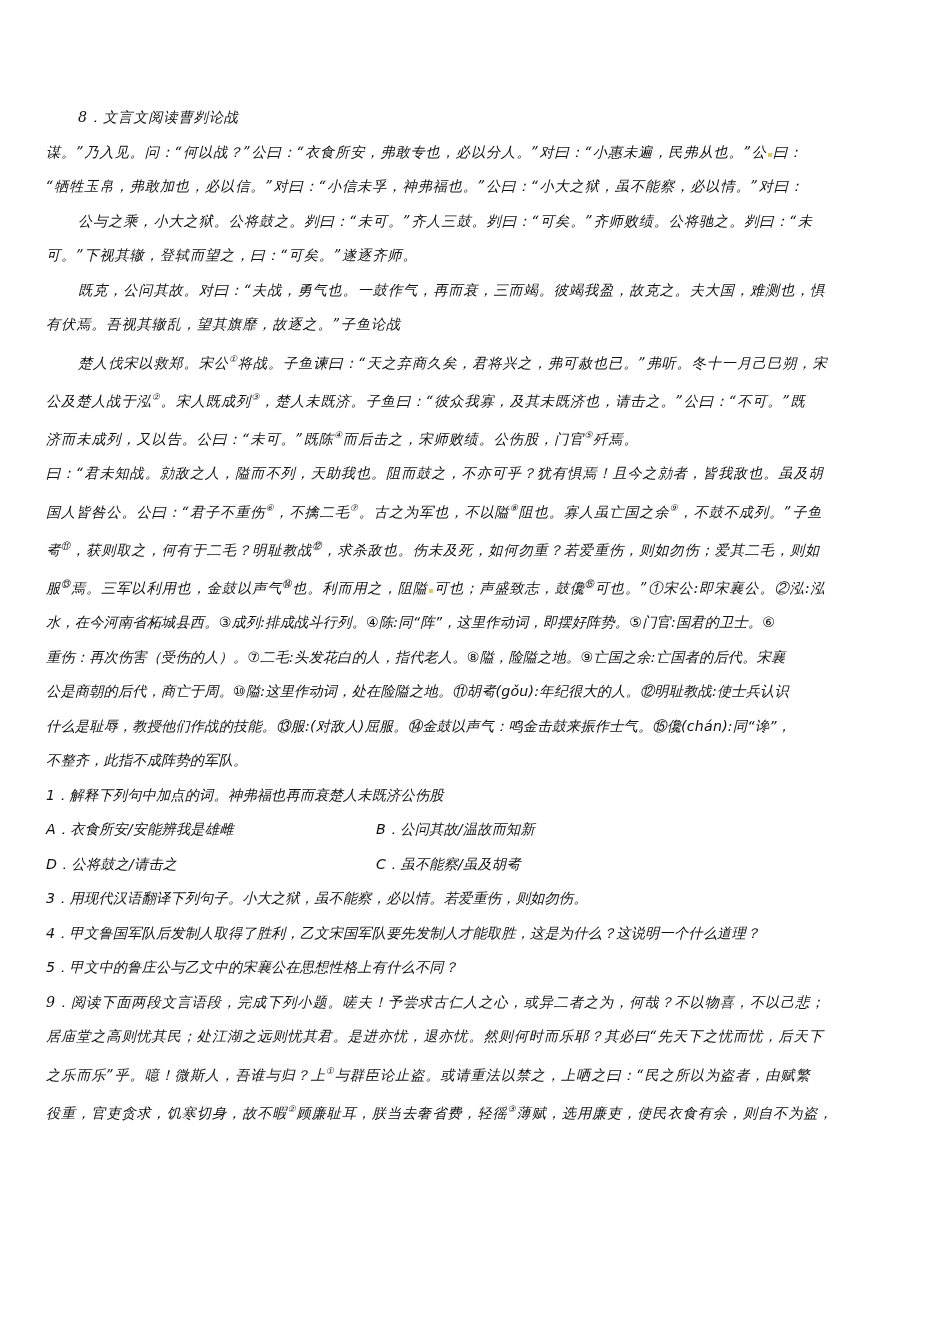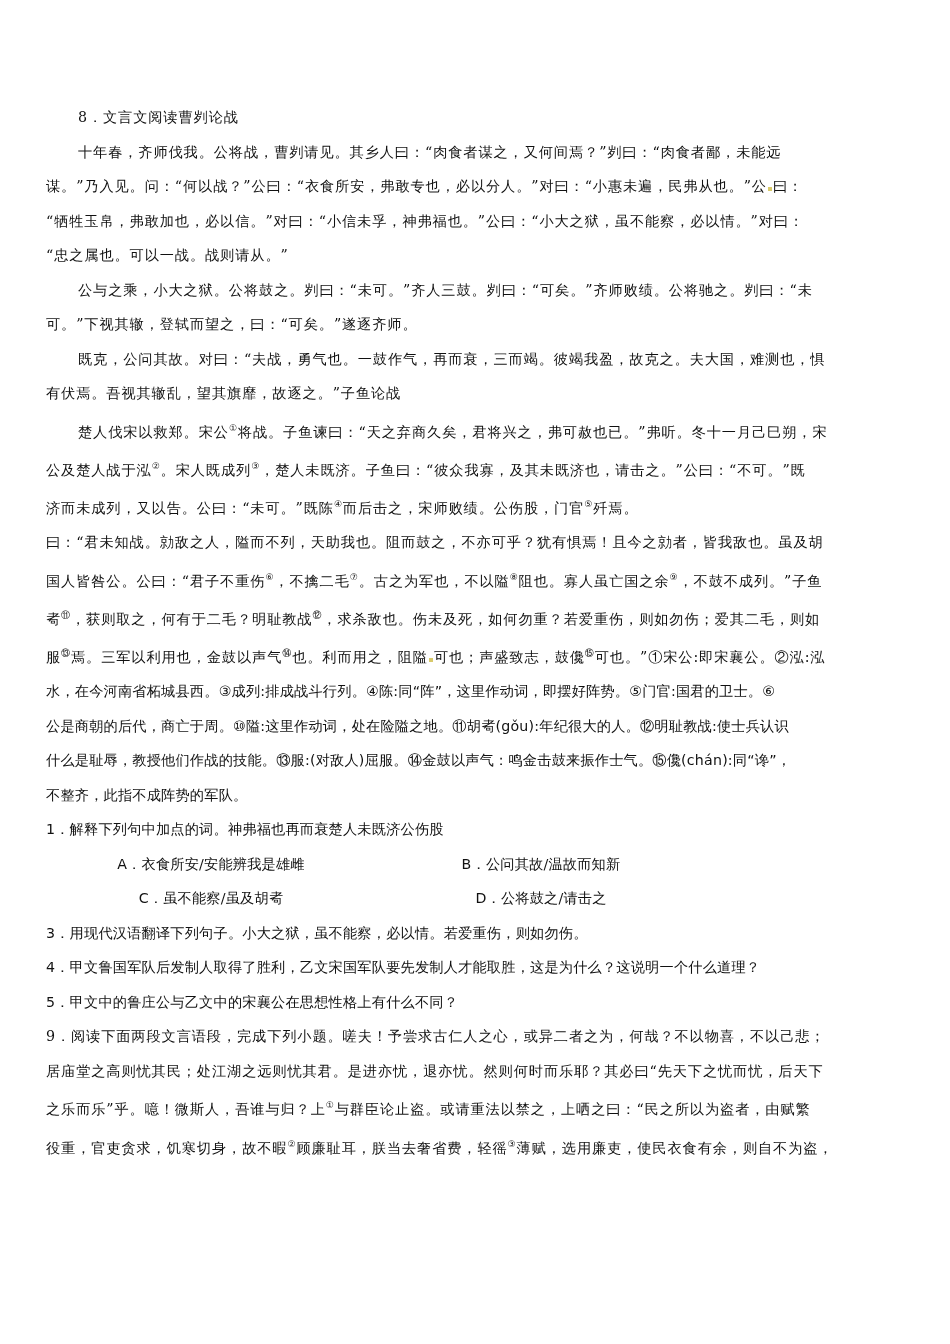--- a/index.html
+++ b/index.html
@@ -1,69 +1,68 @@
 <!DOCTYPE html>
 <html><head>
 <meta charset="utf-8">
 <style>
   html, body { margin: 0; padding: 0; background: #ffffff; }
   body { width: 950px; height: 1344px; position: relative; overflow: hidden;
          font-family: "DejaVu Serif", "Liberation Serif", serif; color: #111; }
-  .page { position: absolute; left: 46px; top: 100px; width: 868px; }
+  .page { position: absolute; left: 46px; top: 100px; width: 868px; font-style: italic; }
   .line { font-size: 14.2px; line-height: 34.5px; white-space: nowrap; letter-spacing: 0.9px; }
   .indent { padding-left: 32px; }
   .sans { font-family: "DejaVu Sans", "Liberation Sans", sans-serif; letter-spacing: 0.2px; }
-  .opts { display: flex; text-align: center; }
+  .opts { display: flex; }
   .opts .opt { width: 330px; }
   .mark { display: inline-block; width: 4px; height: 4px; background: #d8c96a; vertical-align: baseline; margin: 0 1px; }
   sup { font-size: 9px; }
 </style>
 </head>
 <body>
 
 <div class="page">
   <div class="line indent">8．文言文阅读曹刿论战</div>
 
   <div>
-    <div class="line indent">十年春，齐师伐我。公将战，曹刿请见。其乡人曰：“肉食者谋之，又何间焉？”刿曰：“肉食者鄙，未能远</div>
     <div class="line"><span>谋。”乃入见。问：“何以战？”公曰：“衣食所安，弗敢专也，必以分人。”对曰：“小惠未遍，民弗从也。”公</span><span class="mark"></span><span>曰：</span></div>
     <div class="line">“牺牲玉帛，弗敢加也，必以信。”对曰：“小信未孚，神弗福也。”公曰：“小大之狱，虽不能察，必以情。”对曰：</div>
-    <div class="line">“忠之属也。可以一战。战则请从。”</div>
     <div class="line indent">公与之乘，小大之狱。公将鼓之。刿曰：“未可。”齐人三鼓。刿曰：“可矣。”齐师败绩。公将驰之。刿曰：“未</div>
     <div class="line">可。”下视其辙，登轼而望之，曰：“可矣。”遂逐齐师。</div>
     <div class="line indent">既克，公问其故。对曰：“夫战，勇气也。一鼓作气，再而衰，三而竭。彼竭我盈，故克之。夫大国，难测也，惧</div>
     <div class="line">有伏焉。吾视其辙乱，望其旗靡，故逐之。”子鱼论战</div>
   </div>
 
   <div>
     <div class="line indent"><span>楚人伐宋以救郑。宋公</span><sup>①</sup><span>将战。子鱼谏曰：“天之弃商久矣，君将兴之，弗可赦也已。”弗听。冬十一月己巳朔，宋</span></div>
     <div class="line"><span>公及楚人战于泓</span><sup>②</sup><span>。宋人既成列</span><sup>③</sup><span>，楚人未既济。子鱼曰：“彼众我寡，及其未既济也，请击之。”公曰：“不可。”既</span></div>
     <div class="line"><span>济而未成列，又以告。公曰：“未可。”既陈</span><sup>④</sup><span>而后击之，宋师败绩。公伤股，门官</span><sup>⑤</sup><span>歼焉。</span></div>
     <div class="line">曰：“君未知战。勍敌之人，隘而不列，天助我也。阻而鼓之，不亦可乎？犹有惧焉！且今之勍者，皆我敌也。虽及胡</div>
     <div class="line"><span>国人皆咎公。公曰：“君子不重伤</span><sup>⑥</sup><span>，不擒二毛</span><sup>⑦</sup><span>。古之为军也，不以隘</span><sup>⑧</sup><span>阻也。寡人虽亡国之余</span><sup>⑨</sup><span>，不鼓不成列。”子鱼</span></div>
     <div class="line"><span>耇</span><sup>⑪</sup><span>，获则取之，何有于二毛？明耻教战</span><sup>⑫</sup><span>，求杀敌也。伤未及死，如何勿重？若爱重伤，则如勿伤；爱其二毛，则如</span></div>
     <div class="line"><span>服</span><sup>⑬</sup><span>焉。三军以利用也，金鼓以声气</span><sup>⑭</sup><span>也。利而用之，阻隘</span><span class="mark"></span><span>可也；声盛致志，鼓儳</span><sup>⑮</sup><span>可也。”①宋公:即宋襄公。②泓:泓</span></div>
   </div>
 
   <div>
     <div class="line sans">水，在今河南省柘城县西。③成列:排成战斗行列。④陈:同“阵”，这里作动词，即摆好阵势。⑤门官:国君的卫士。⑥</div>
+    <div class="line sans">重伤：再次伤害（受伤的人）。⑦二毛:头发花白的人，指代老人。⑧隘，险隘之地。⑨亡国之余:亡国者的后代。宋襄</div>
     <div class="line sans">公是商朝的后代，商亡于周。⑩隘:这里作动词，处在险隘之地。⑪胡耇(gǒu):年纪很大的人。⑫明耻教战:使士兵认识</div>
     <div class="line sans">什么是耻辱，教授他们作战的技能。⑬服:(对敌人)屈服。⑭金鼓以声气：鸣金击鼓来振作士气。⑮儳(chán):同“谗”，</div>
     <div class="line sans">不整齐，此指不成阵势的军队。</div>
   </div>
 
   <div>
     <div class="line sans">1．解释下列句中加点的词。神弗福也再而衰楚人未既济公伤股</div>
     <div class="line sans opts">
       <span class="opt">A．衣食所安/安能辨我是雄雌</span>
       <span class="opt">B．公问其故/温故而知新</span>
     </div>
     <div class="line sans opts">
+      <span class="opt">D．公将鼓之/请击之</span>
       <span class="opt">C．虽不能察/虽及胡耇</span>
-      <span class="opt">D．公将鼓之/请击之</span>
     </div>
     <div class="line sans">3．用现代汉语翻译下列句子。小大之狱，虽不能察，必以情。若爱重伤，则如勿伤。</div>
     <div class="line sans">4．甲文鲁国军队后发制人取得了胜利，乙文宋国军队要先发制人才能取胜，这是为什么？这说明一个什么道理？</div>
     <div class="line sans">5．甲文中的鲁庄公与乙文中的宋襄公在思想性格上有什么不同？</div>
   </div>
 
   <div>
     <div class="line">9．阅读下面两段文言语段，完成下列小题。嗟夫！予尝求古仁人之心，或异二者之为，何哉？不以物喜，不以己悲；</div>
     <div class="line">居庙堂之高则忧其民；处江湖之远则忧其君。是进亦忧，退亦忧。然则何时而乐耶？其必曰“先天下之忧而忧，后天下</div>
     <div class="line"><span>之乐而乐”乎。噫！微斯人，吾谁与归？上</span><sup>①</sup><span>与群臣论止盗。或请重法以禁之，上哂之曰：“民之所以为盗者，由赋繁</span></div>

